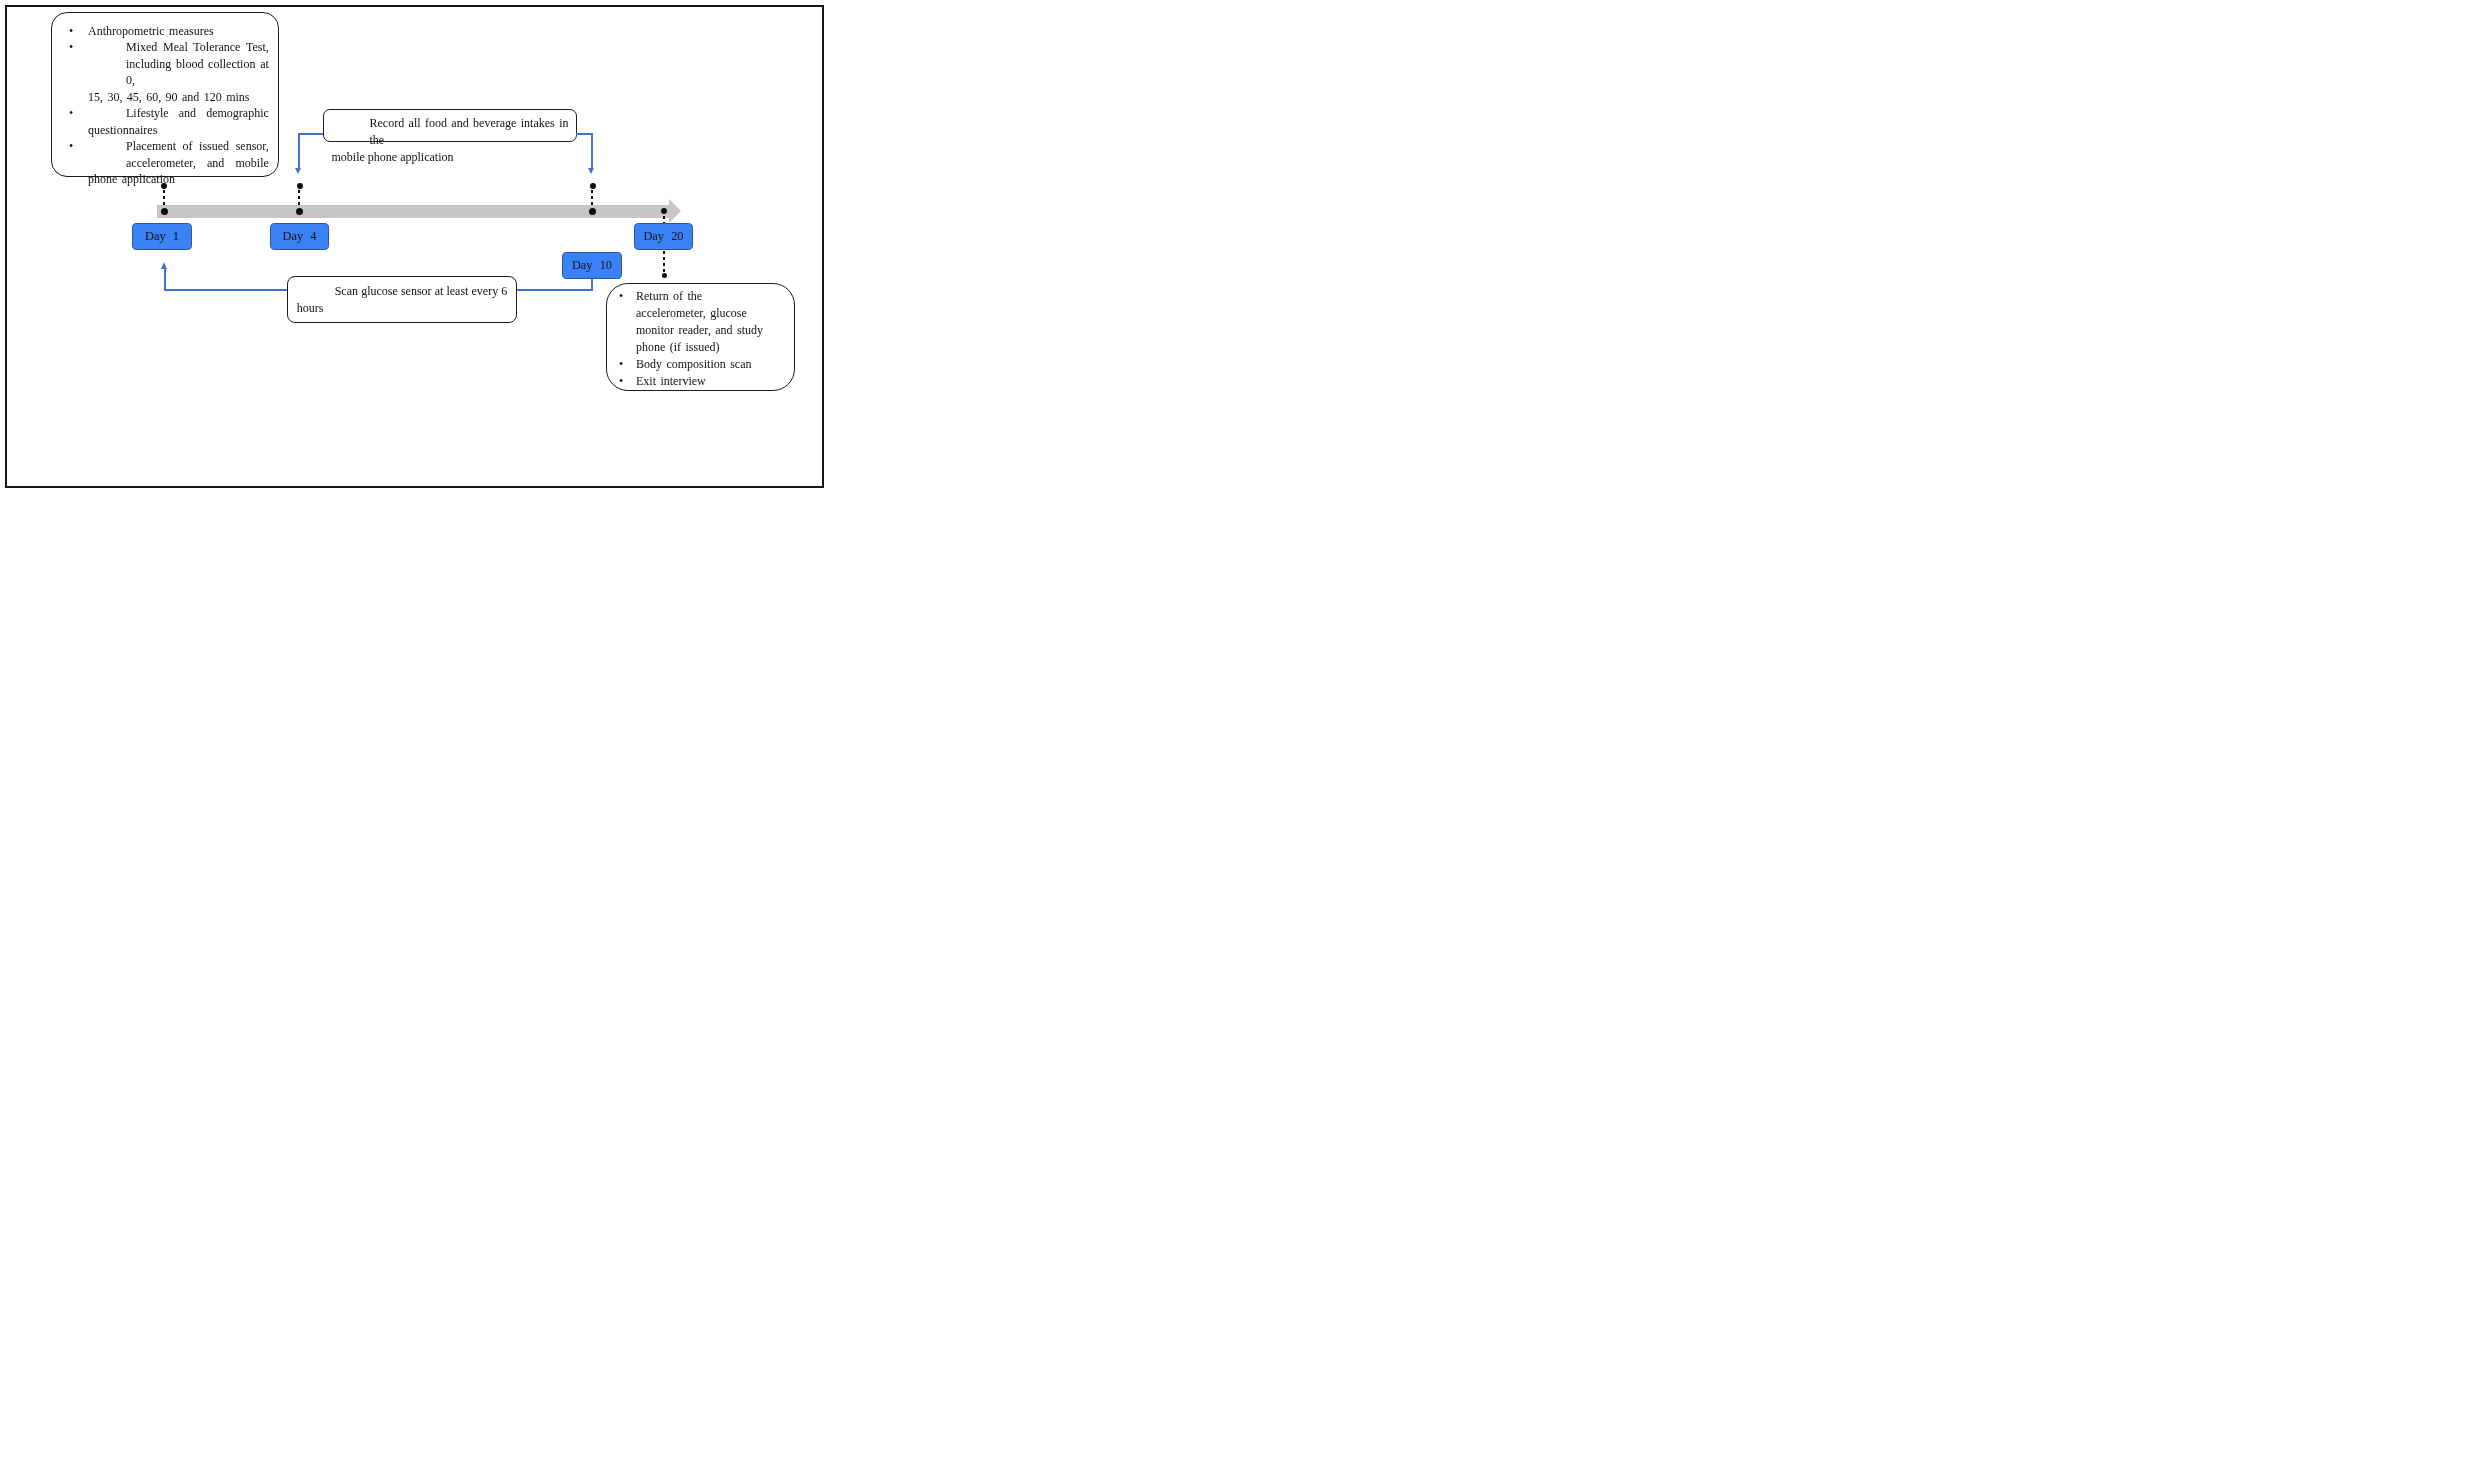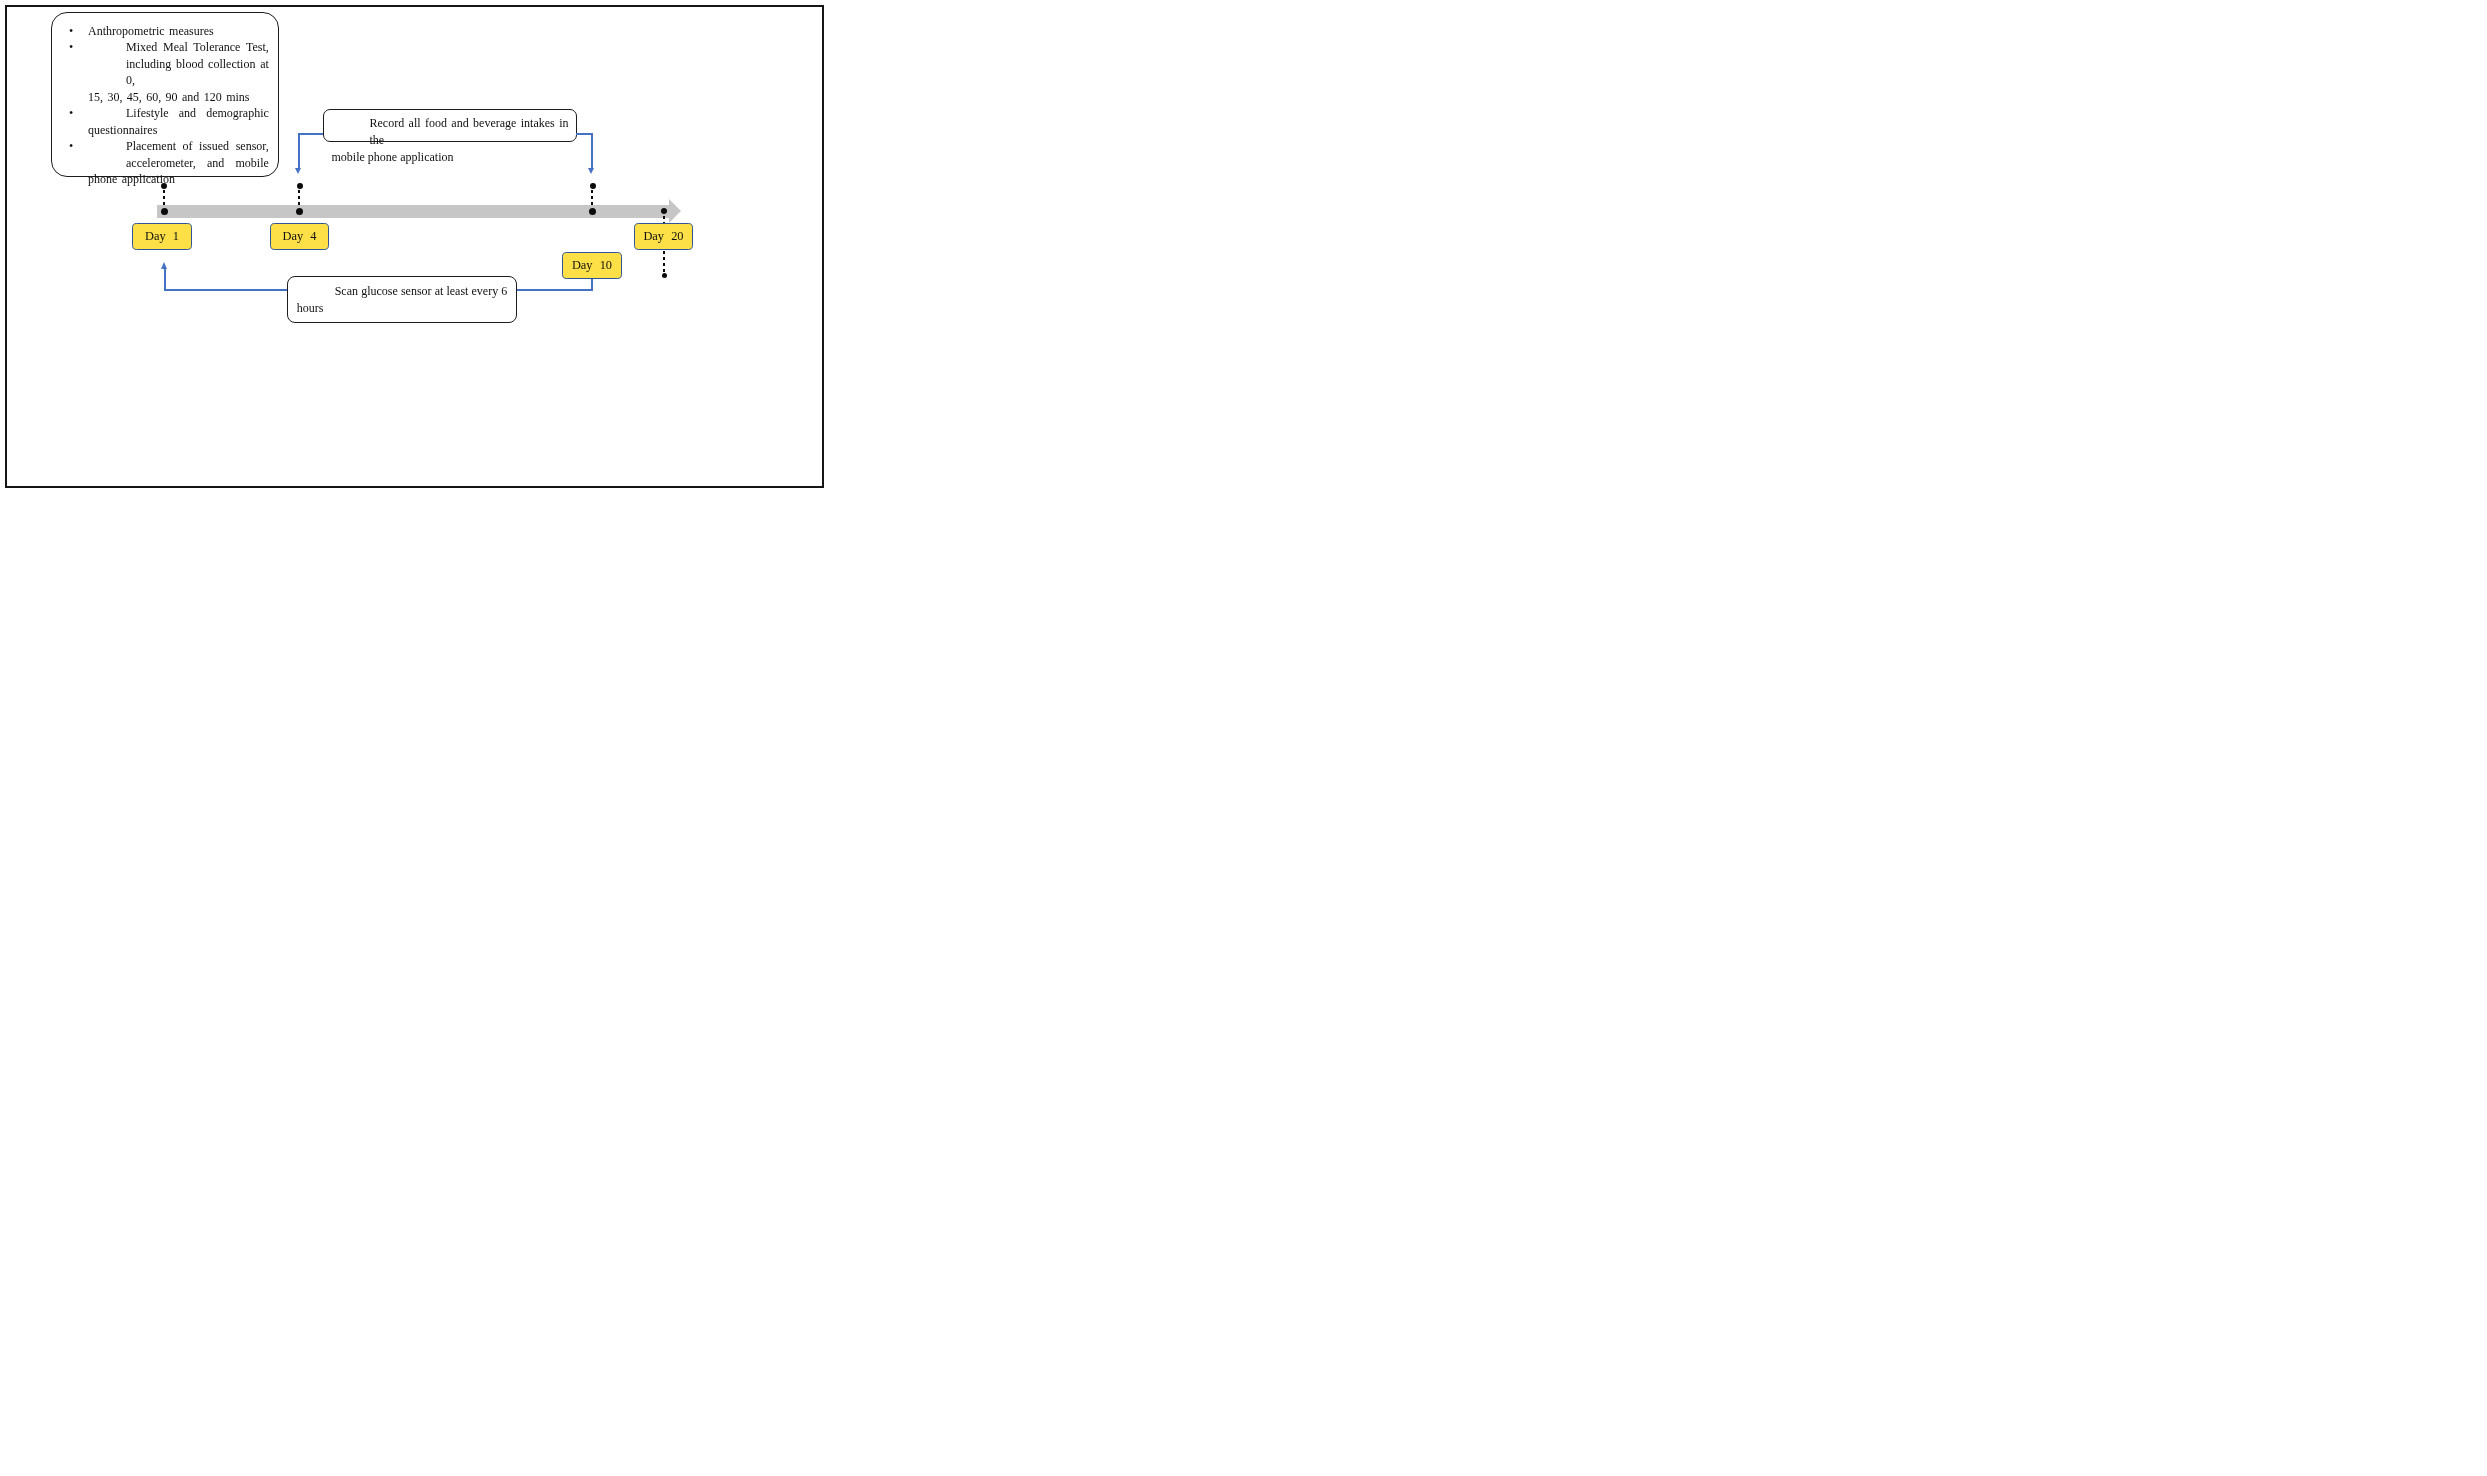--- a/index.html
+++ b/index.html
@@ -40,21 +40,21 @@
   
   .tl-bar{position:absolute;left:157px;top:205px;width:512px;height:13.3px;background:#c6c6c6;}
   .tl-head{
     position:absolute;left:669px;top:199px;width:0;height:0;
     border-top:12px solid transparent;border-bottom:12px solid transparent;
     border-left:12px solid #c6c6c6;
   }
   
   .daybox{
     position:absolute;top:223px;height:27px;box-sizing:border-box;
-    background:#fde047;border:1.7px solid #2f5597;border-radius:4.6px;
+    background:#3b82f6;border:1.7px solid #2f5597;border-radius:4.6px;
     display:flex;align-items:center;justify-content:center;
     font-size:12.4px;word-spacing:4px;z-index:5;
   }
   .d1{left:132px;width:60px;}
   .d4{left:270px;width:59px;align-items:center;}
   .d10{left:562px;width:60px;margin-top:29px;}
   .d11{left:634px;width:59px;}
   
   .dot{position:absolute;background:#0b0b0b;border-radius:50%;z-index:2;}
   .vdash{
@@ -159,15 +159,31 @@
   <div class="bl" style="left:591px;top:269px;width:1.7px;height:20px;"></div>
   <div class="bl" style="left:517px;top:289px;width:76px;height:1.7px;"></div>
 
   <div class="co co-scan">
     <div>
         <div class="ln j">Scan glucose sensor at least every 6</div>
         <div class="ln">hours</div>
       </div>
   </div>
 
+  <div class="co co-day11">
+    <ul class="bullets">
+        <li class="bullet-item">
+          <div class="ln">Return of the</div>
+          <div class="ln">accelerometer, glucose</div>
+          <div class="ln">monitor reader, and study</div>
+          <div class="ln">phone (if issued)</div>
+        </li>
+        <li class="bullet-item">
+          <div class="ln">Body composition scan</div>
+        </li>
+        <li class="bullet-item">
+          <div class="ln">Exit interview</div>
+        </li>
+      </ul>
+  </div>
 
 </div>
 
 
 </body></html>

